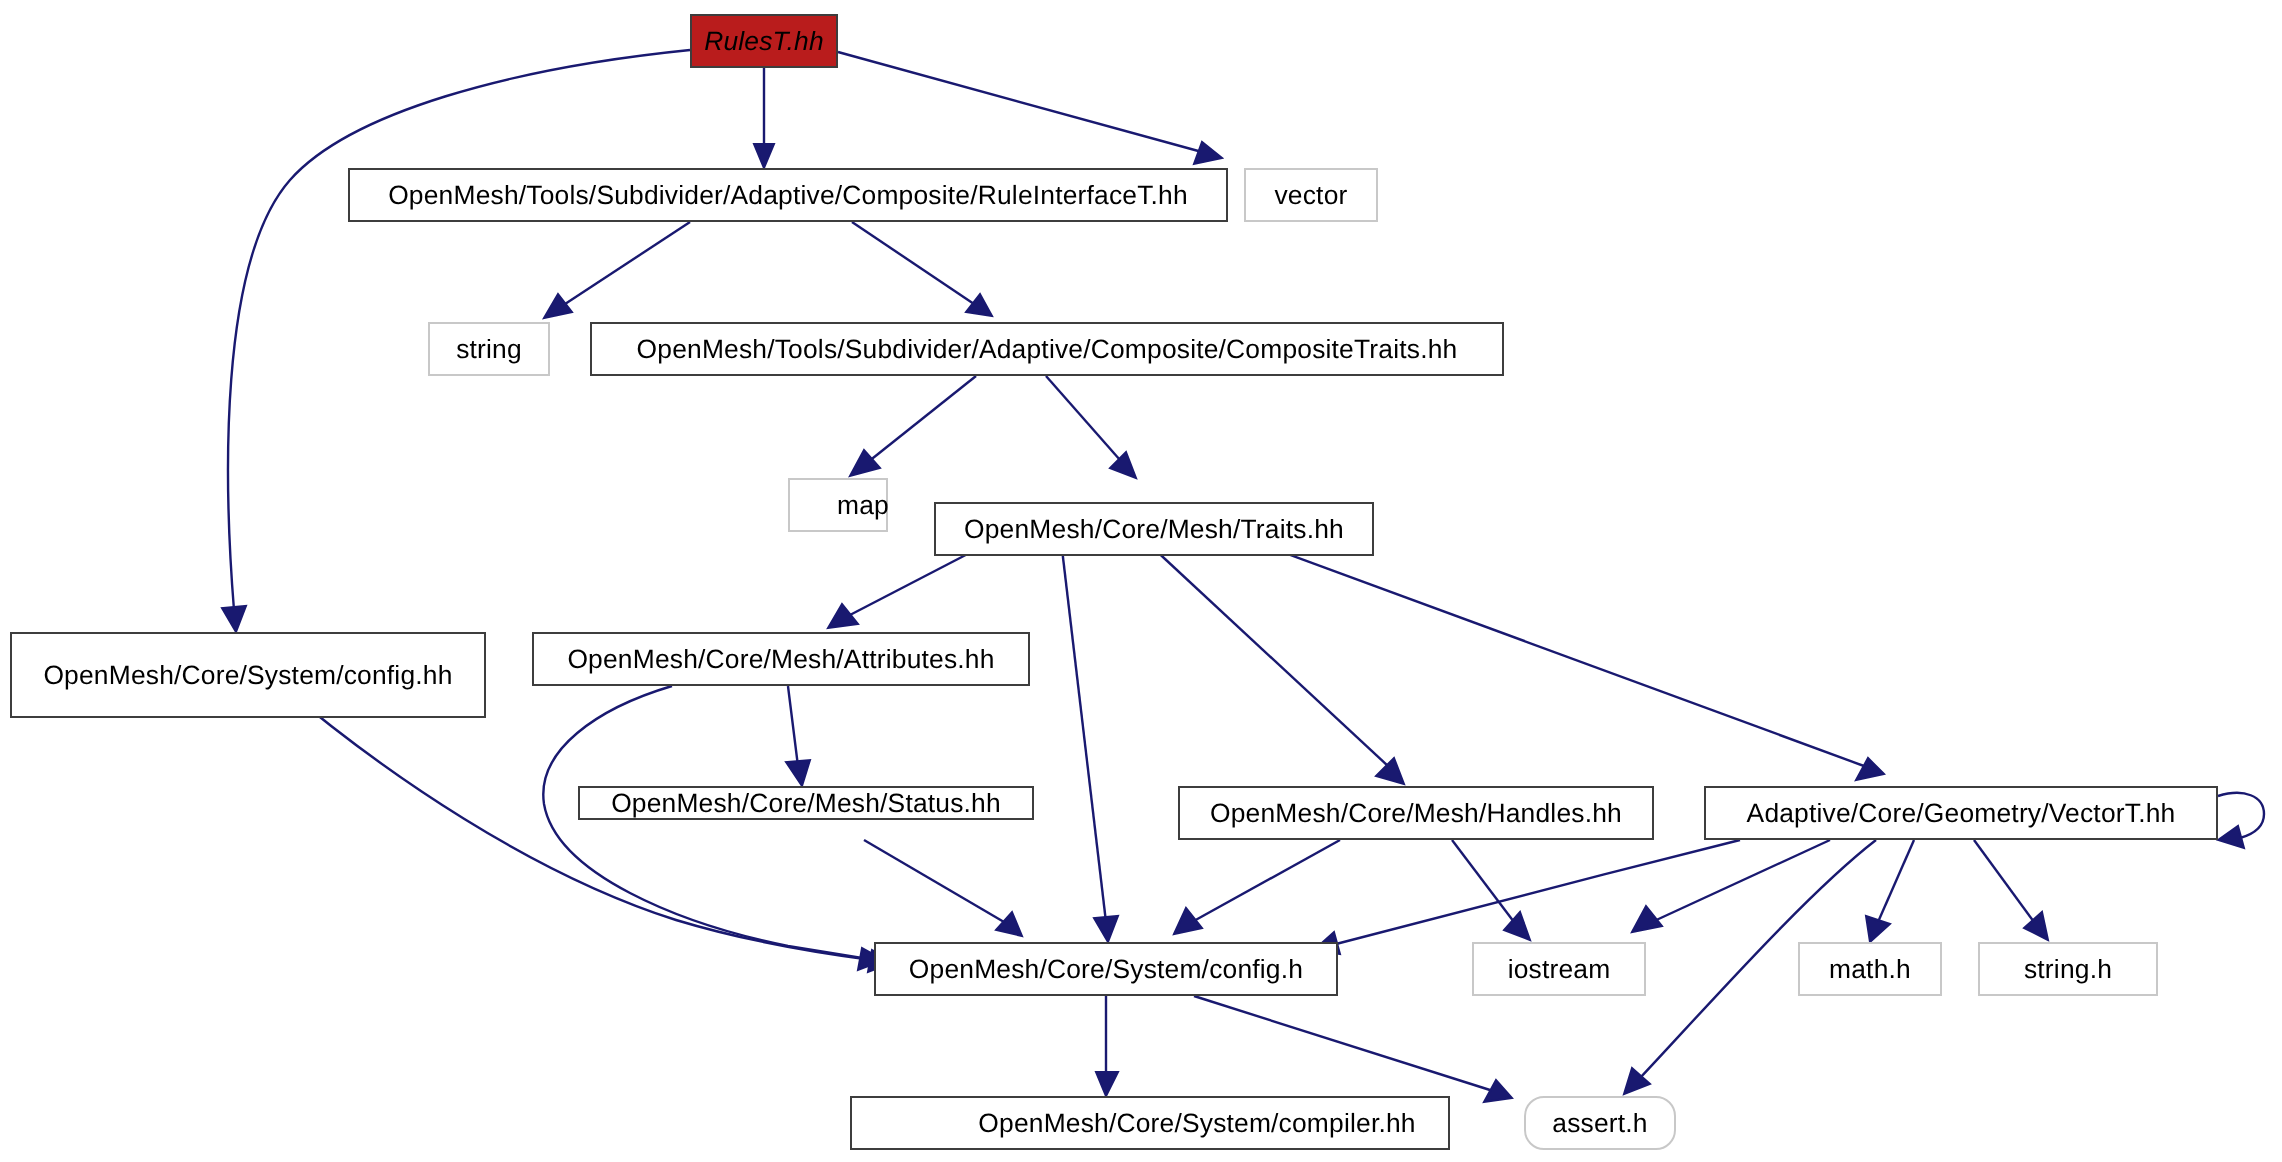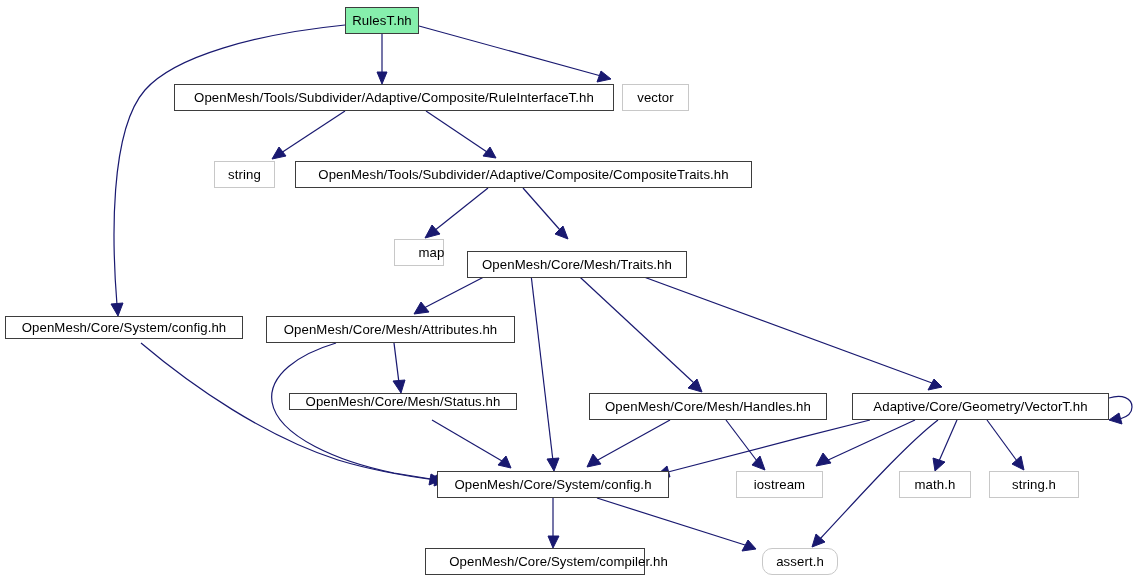--- a/index.html
+++ b/index.html
@@ -46,21 +46,22 @@
     letter-spacing: 0.1px;
   }
   .node-box.kind-header {
     border: 1.6px solid #3d3d3d;
   }
   .node-box.kind-system {
     border: 1.2px solid #c8c8c8;
   }
   .node-box.kind-root {
     border: 1.6px solid #3d3d3d;
-    background: #86efac;
+    background: #b91c1c;
+    font-style: italic;
   }
   .node-label {
     padding: 0 6px;
   }
 </style>
 </head>
 <body>
 
 <div id="graph-canvas">
 
@@ -208,21 +209,21 @@
       </div>
       <div class="node-box kind-header" style="left: 295px; top: 161px; width: 457px; height: 27px;">
         <span class="node-label">OpenMesh/Tools/Subdivider/Adaptive/Composite/CompositeTraits.hh</span>
       </div>
       <div class="node-box kind-system" style="left: 394px; top: 239px; width: 50px; height: 27px; padding-left: 25px;">
         <span class="node-label">map</span>
       </div>
       <div class="node-box kind-header" style="left: 467px; top: 251px; width: 220px; height: 27px;">
         <span class="node-label">OpenMesh/Core/Mesh/Traits.hh</span>
       </div>
-      <div class="node-box kind-header" style="left: 5px; top: 316px; width: 238px; height: 23px;">
+      <div class="node-box kind-header" style="left: 5px; top: 316px; width: 238px; height: 43px;">
         <span class="node-label">OpenMesh/Core/System/config.hh</span>
       </div>
       <div class="node-box kind-header" style="left: 266px; top: 316px; width: 249px; height: 27px;">
         <span class="node-label">OpenMesh/Core/Mesh/Attributes.hh</span>
       </div>
       <div class="node-box kind-header" style="left: 289px; top: 393px; width: 228px; height: 17px;">
         <span class="node-label">OpenMesh/Core/Mesh/Status.hh</span>
       </div>
       <div class="node-box kind-header" style="left: 589px; top: 393px; width: 238px; height: 27px;">
         <span class="node-label">OpenMesh/Core/Mesh/Handles.hh</span>
@@ -235,21 +236,21 @@
       </div>
       <div class="node-box kind-system" style="left: 736px; top: 471px; width: 87px; height: 27px;">
         <span class="node-label">iostream</span>
       </div>
       <div class="node-box kind-system" style="left: 899px; top: 471px; width: 72px; height: 27px;">
         <span class="node-label">math.h</span>
       </div>
       <div class="node-box kind-system" style="left: 989px; top: 471px; width: 90px; height: 27px;">
         <span class="node-label">string.h</span>
       </div>
-      <div class="node-box kind-header" style="left: 425px; top: 548px; width: 220px; height: 27px; padding-left: 47px;">
+      <div class="node-box kind-header" style="left: 425px; top: 548px; width: 300px; height: 27px; padding-left: 47px;">
         <span class="node-label">OpenMesh/Core/System/compiler.hh</span>
       </div>
       <div class="node-box kind-system" style="left: 762px; top: 548px; width: 76px; height: 27px; border-radius: 10px;">
         <span class="node-label">assert.h</span>
       </div>
     </div>
 
 </div>
 
 </body></html>

